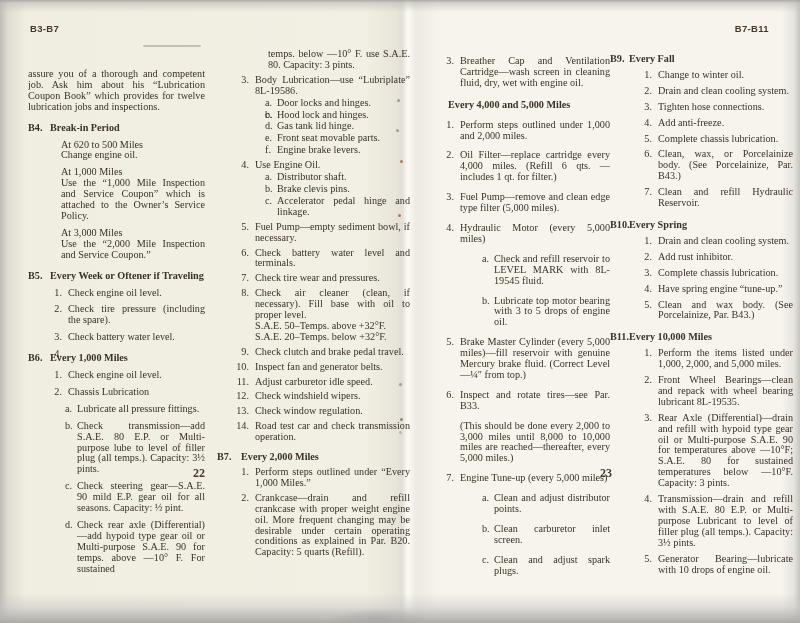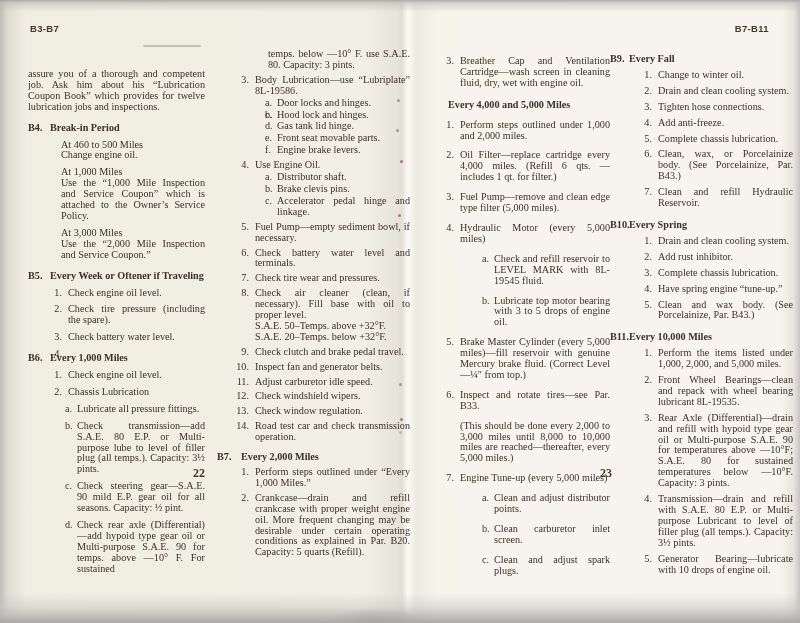--- a/index.html
+++ b/index.html
@@ -67,21 +67,21 @@
     <div class="pg-header">B3-B7</div>
     <div class="hdr-rule"></div>
     <div class="cols">
       <div class="col c1">
           <div class="blk para">assure you of a thorough and competent job. Ask him about his “Lubrication Coupon Book” which provides for twelve lubrication jobs and inspections.</div>
           <div class="blk head">
             <span class="lbl">B4.</span>
             <span class="ttl">Break-in Period</span>
           </div>
           <div class="blk group">
-            <div class="gline">At 460 to 500 Miles</div>
+            <div class="gline">At 620 to 500 Miles</div>
             <div class="gtext">Change engine oil.</div>
           </div>
           <div class="blk group">
             <div class="gline">At 1,000 Miles</div>
             <div class="gtext">Use the “1,000 Mile Inspection and Service Coupon” which is attached to the Owner’s Service Policy.</div>
           </div>
           <div class="blk group">
             <div class="gline">At 3,000 Miles</div>
             <div class="gtext">Use the “2,000 Mile Inspection and Service Coupon.”</div>
           </div>

